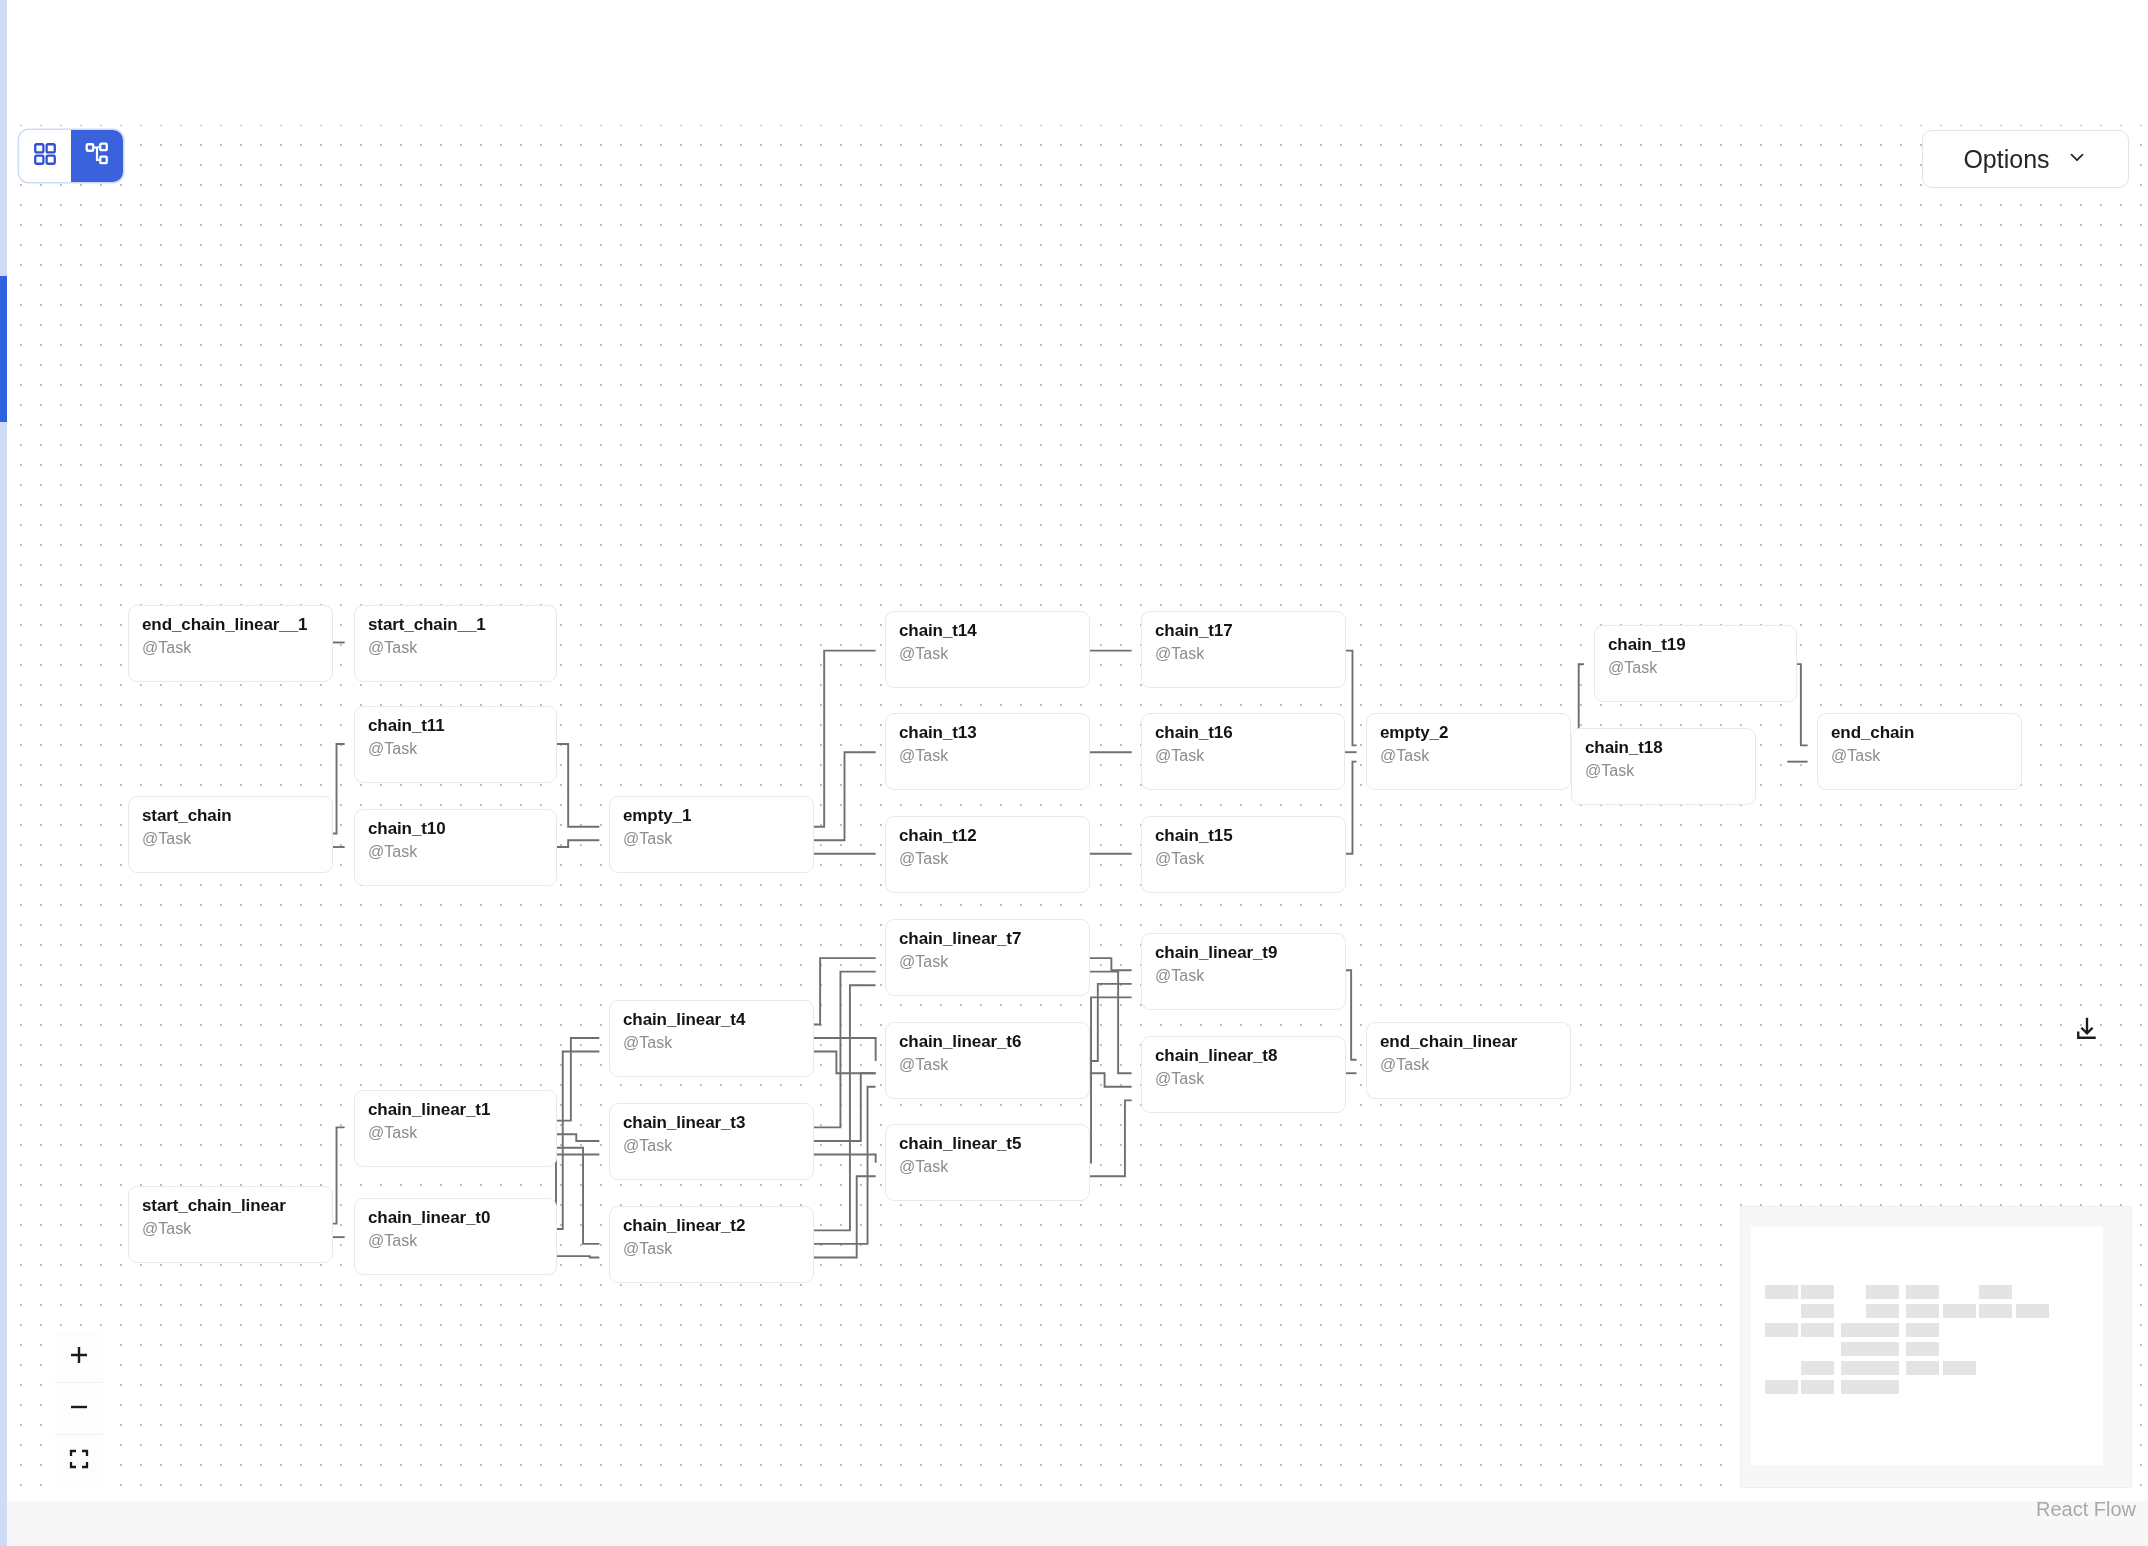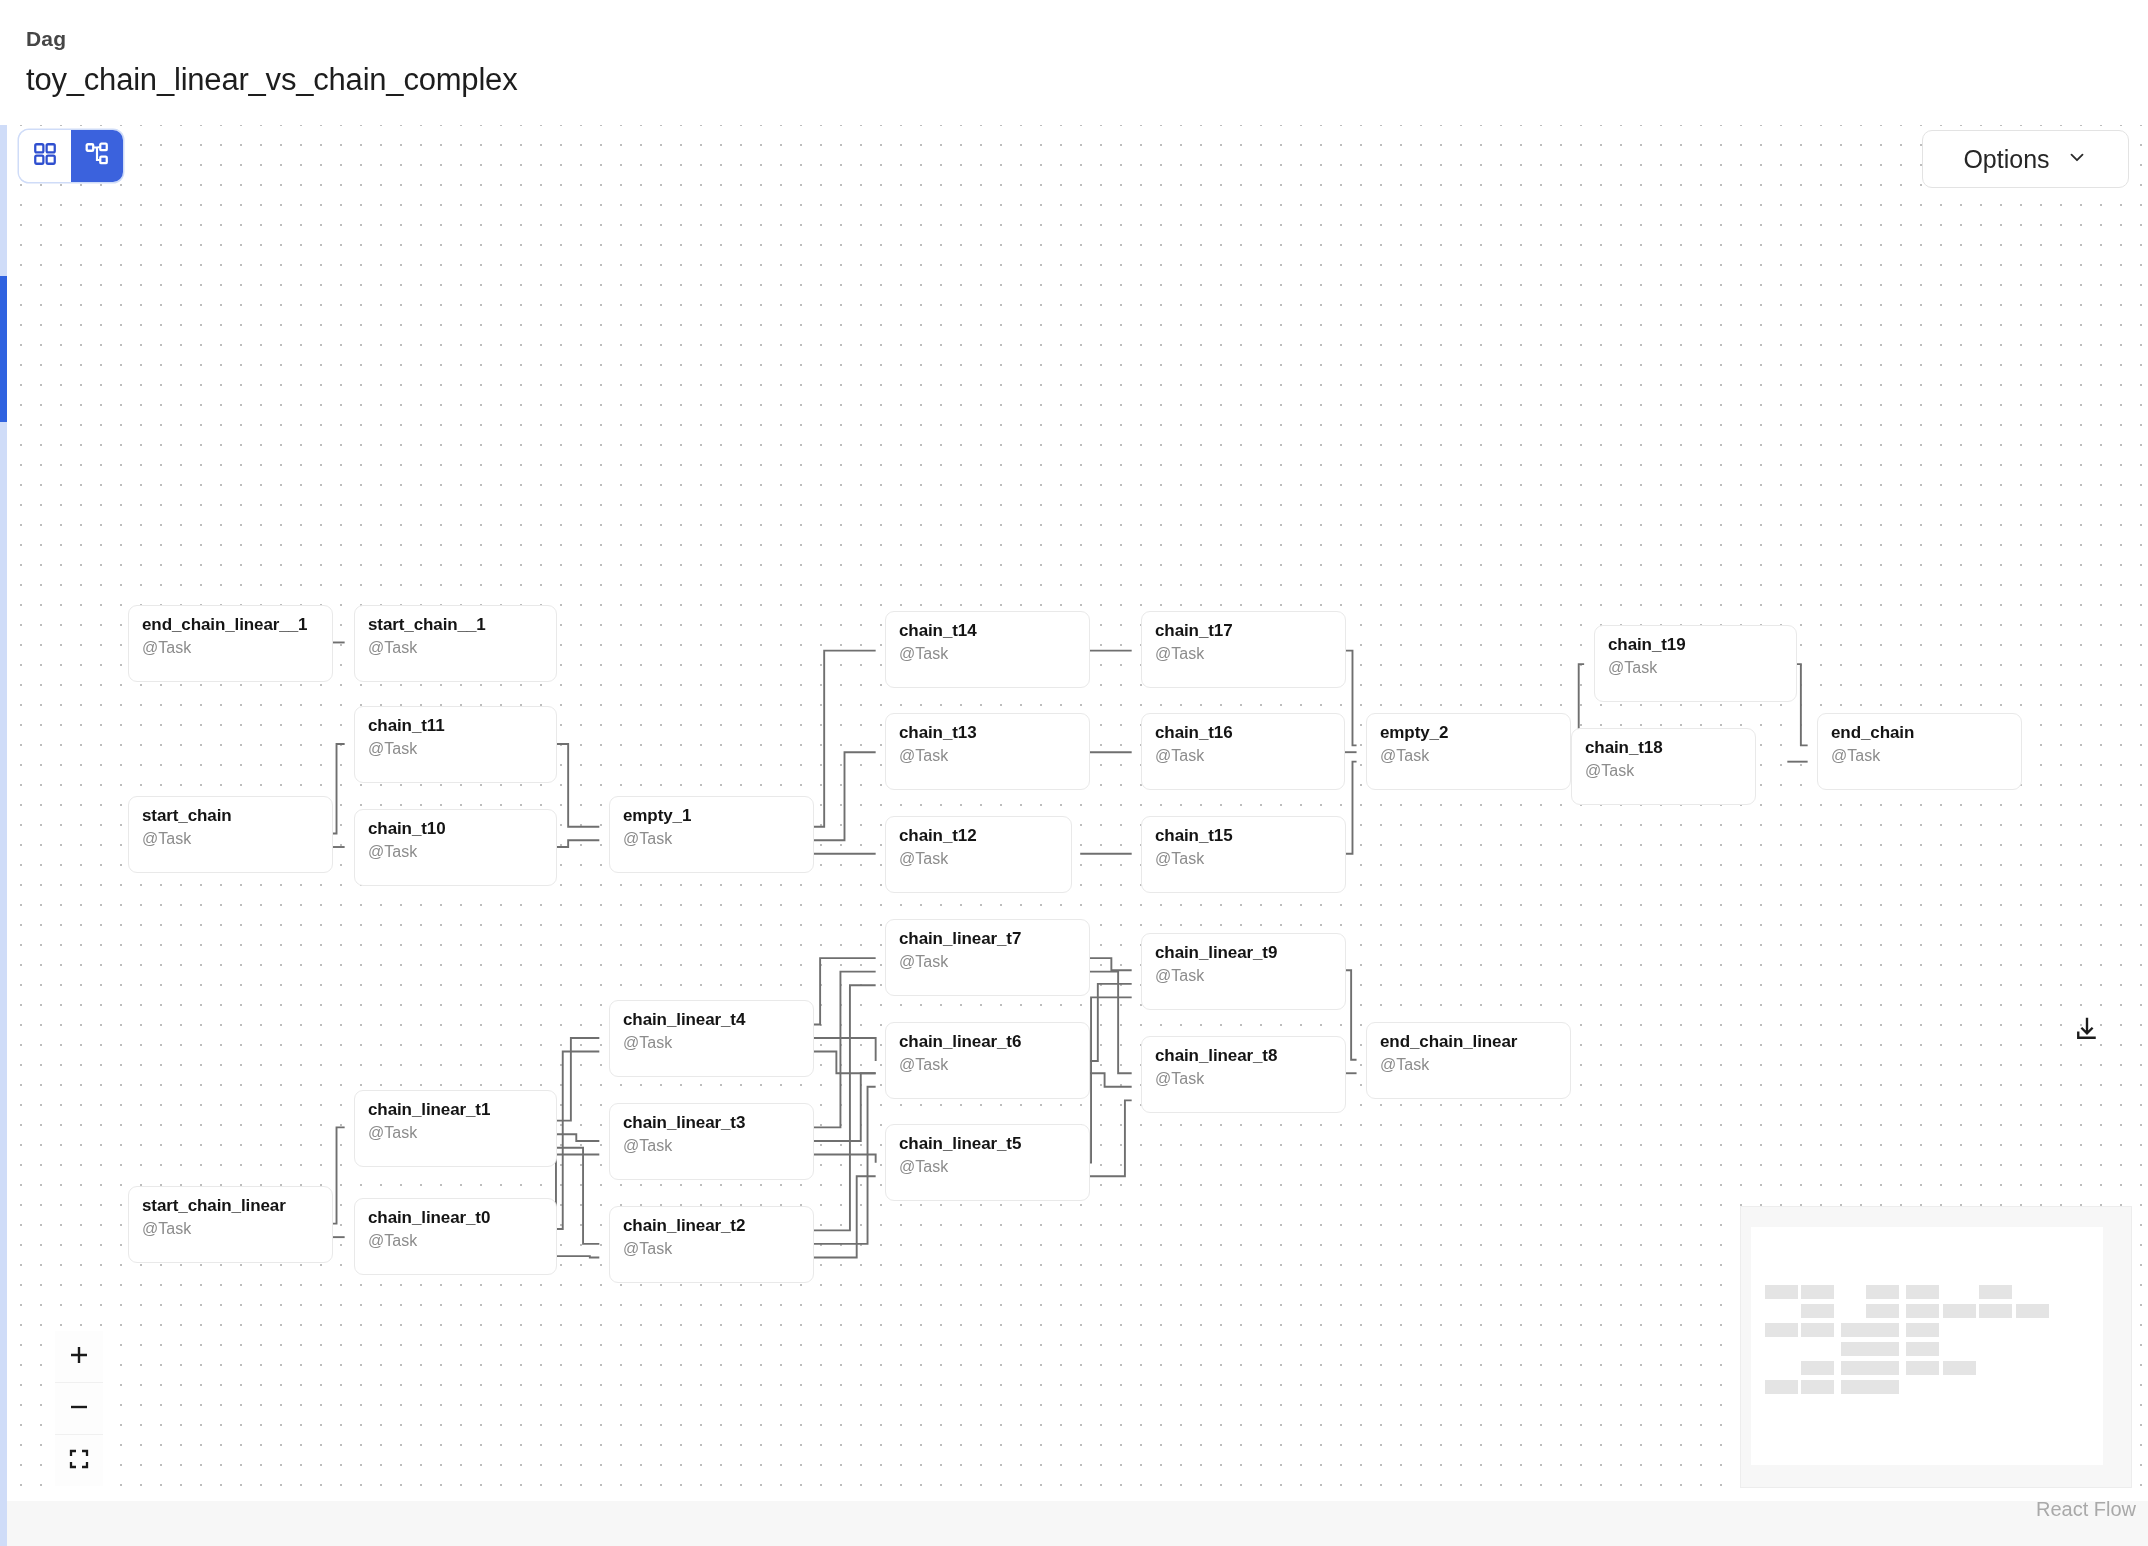--- a/index.html
+++ b/index.html
@@ -235,21 +235,21 @@
         <div class="ns">@Task</div>
       </div>
       <div class="node" style="left: 878px; top: 486px; width: 205px; height: 77px;">
         <div class="nt">chain_t14</div>
         <div class="ns">@Task</div>
       </div>
       <div class="node" style="left: 878px; top: 588px; width: 205px; height: 77px;">
         <div class="nt">chain_t13</div>
         <div class="ns">@Task</div>
       </div>
-      <div class="node" style="left: 878px; top: 691px; width: 187px; height: 77px; padding-left: 24px;">
+      <div class="node" style="left: 878px; top: 691px; width: 205px; height: 77px; padding-left: 24px;">
         <div class="nt">chain_t12</div>
         <div class="ns">@Task</div>
       </div>
       <div class="node" style="left: 1134px; top: 486px; width: 205px; height: 77px;">
         <div class="nt">chain_t17</div>
         <div class="ns">@Task</div>
       </div>
       <div class="node" style="left: 1134px; top: 588px; width: 204px; height: 77px;">
         <div class="nt">chain_t16</div>
         <div class="ns">@Task</div>
@@ -317,24 +317,20 @@
       <div class="node" style="left: 347px; top: 1073px; width: 203px; height: 77px;">
         <div class="nt">chain_linear_t0</div>
         <div class="ns">@Task</div>
       </div>
       <div class="node" style="left: 602px; top: 1081px; width: 205px; height: 77px;">
         <div class="nt">chain_linear_t2</div>
         <div class="ns">@Task</div>
       </div>
     </div>
 
-  <div id="header">
-    <div id="dag-kicker">Dag</div>
-    <div id="dag-title">toy_chain_linear_vs_chain_complex</div>
-  </div>
 
   <div id="view-toggle">
     <div class="tg off">
       <span>
         <svg width="26" height="26" viewBox="0 0 24 24">
           <rect x="3" y="3" width="7.5" height="7.5" rx="1.3" fill="none" stroke="#2f4fcf" stroke-width="2.1"></rect>
           <rect x="13.5" y="3" width="7.5" height="7.5" rx="1.3" fill="none" stroke="#2f4fcf" stroke-width="2.1"></rect>
           <rect x="3" y="13.5" width="7.5" height="7.5" rx="1.3" fill="none" stroke="#2f4fcf" stroke-width="2.1"></rect>
           <rect x="13.5" y="13.5" width="7.5" height="7.5" rx="1.3" fill="none" stroke="#2f4fcf" stroke-width="2.1"></rect>
         </svg>

